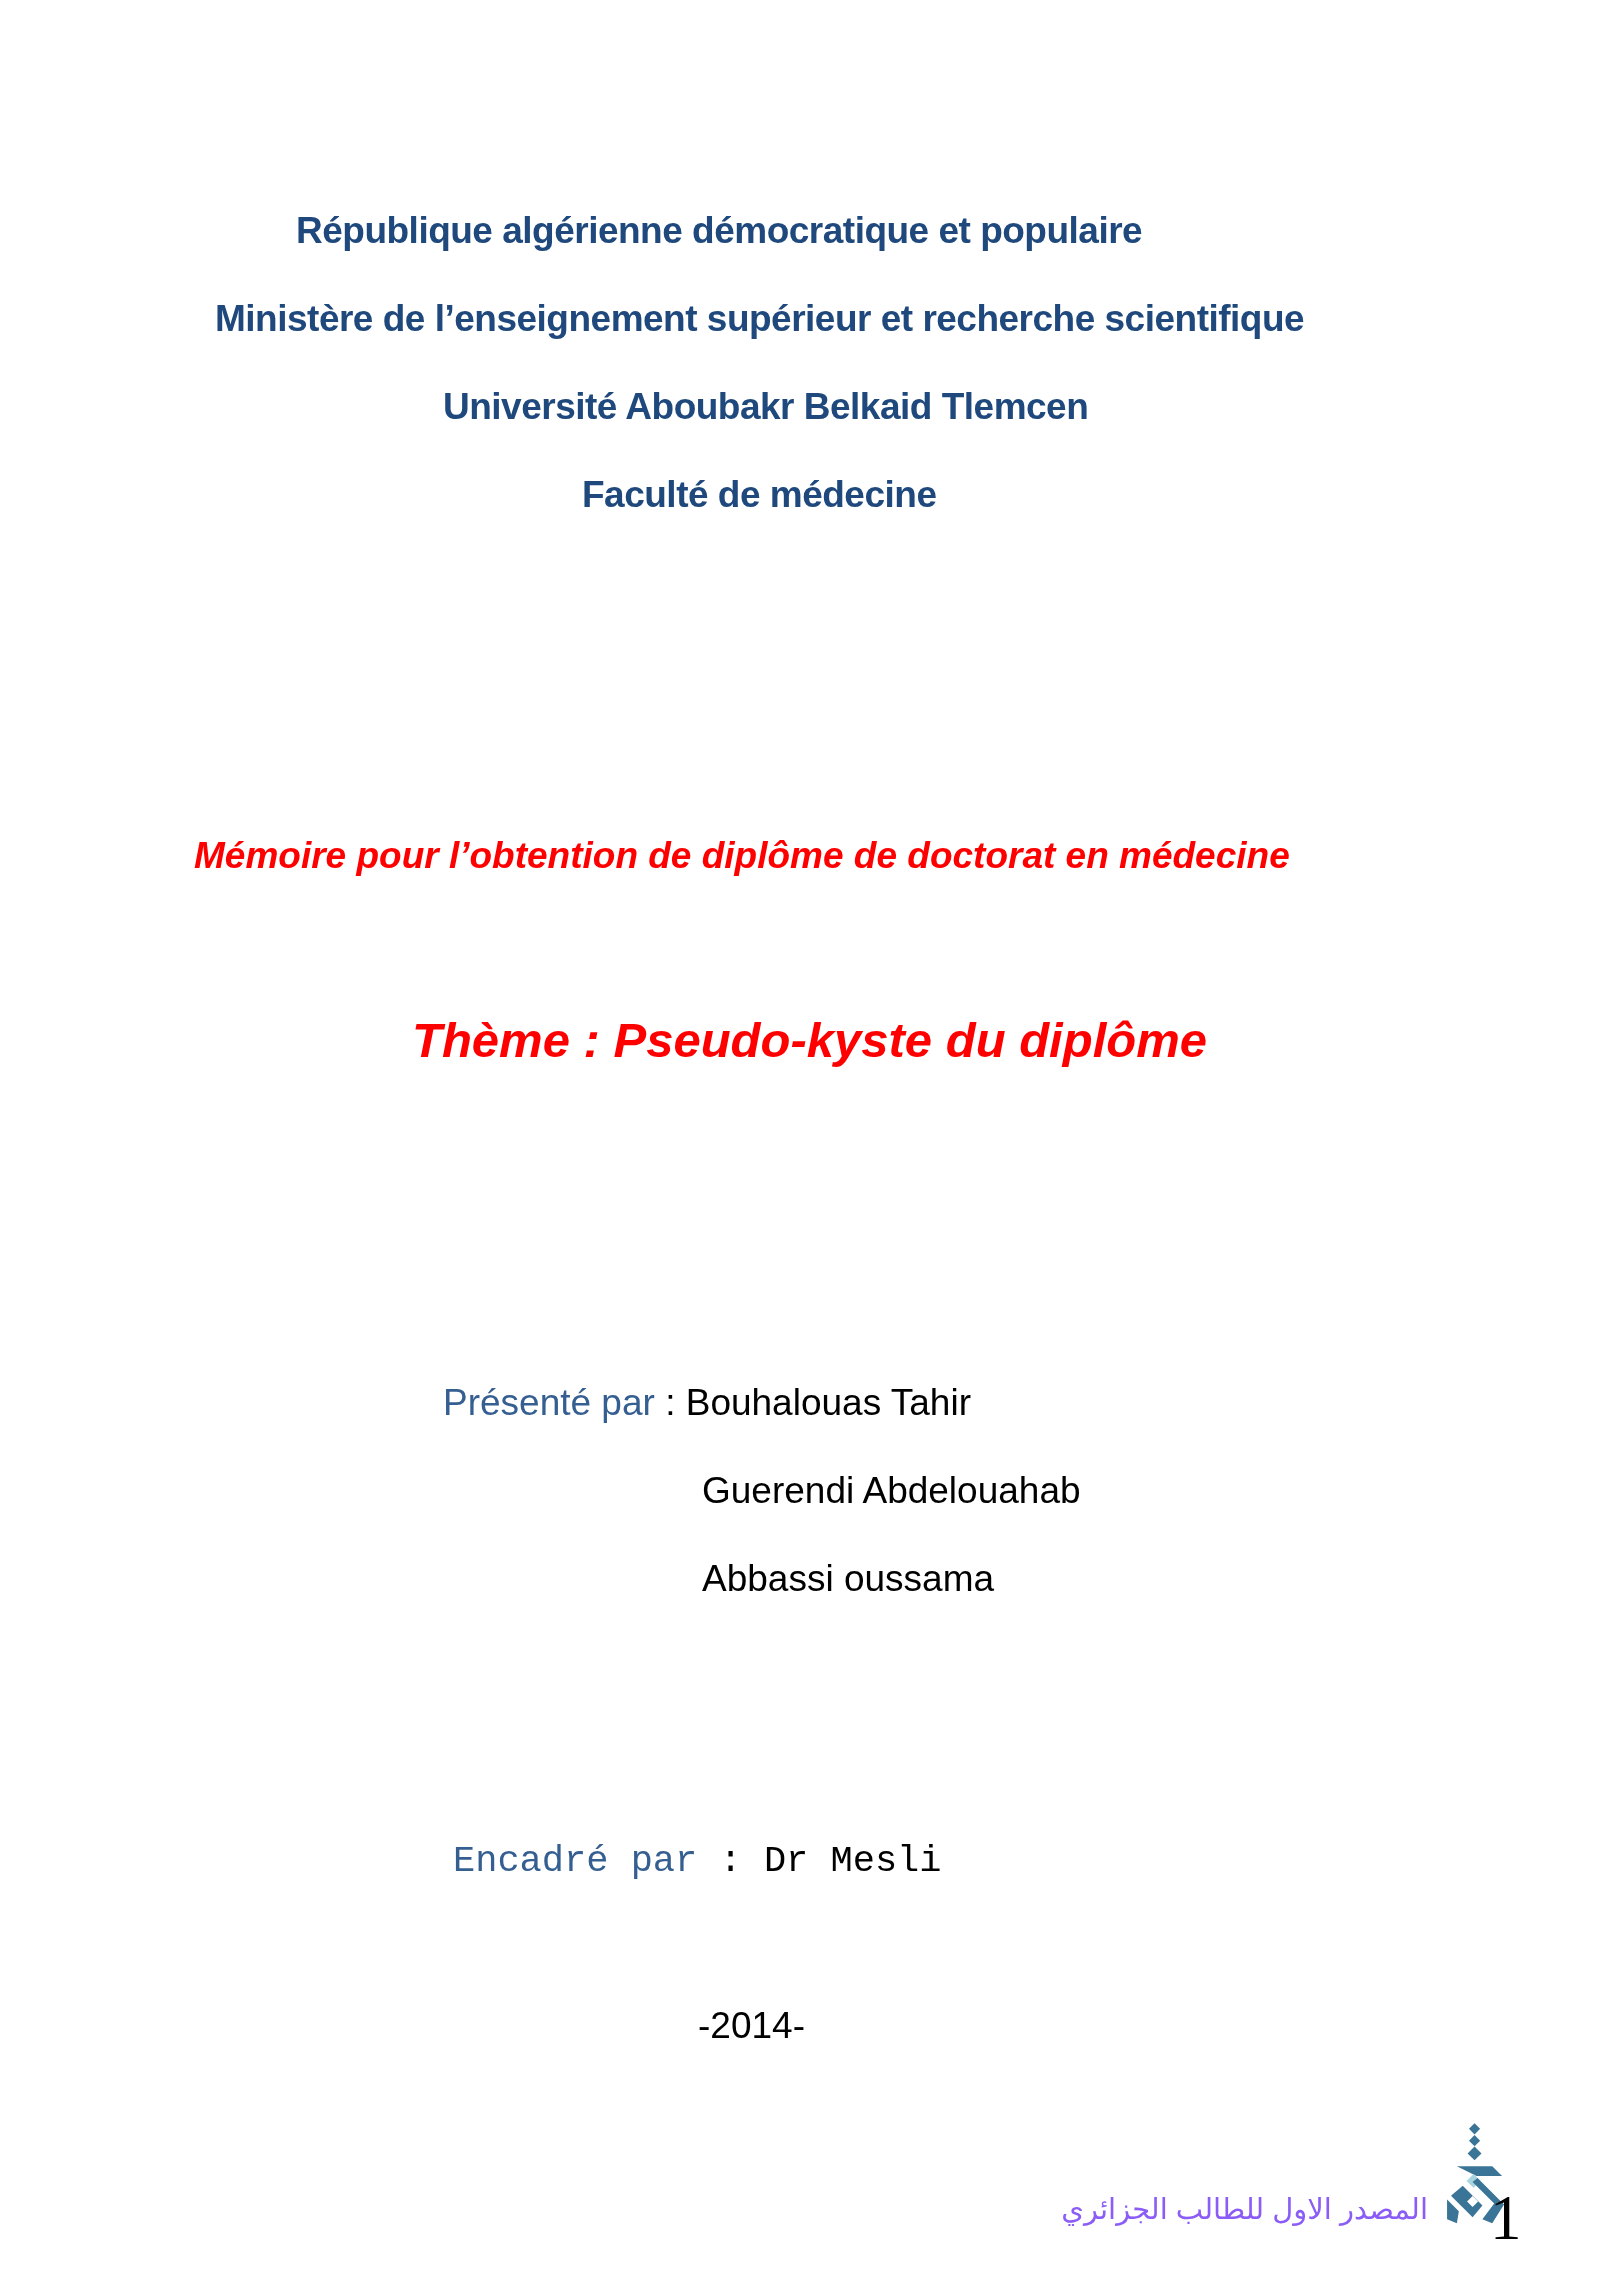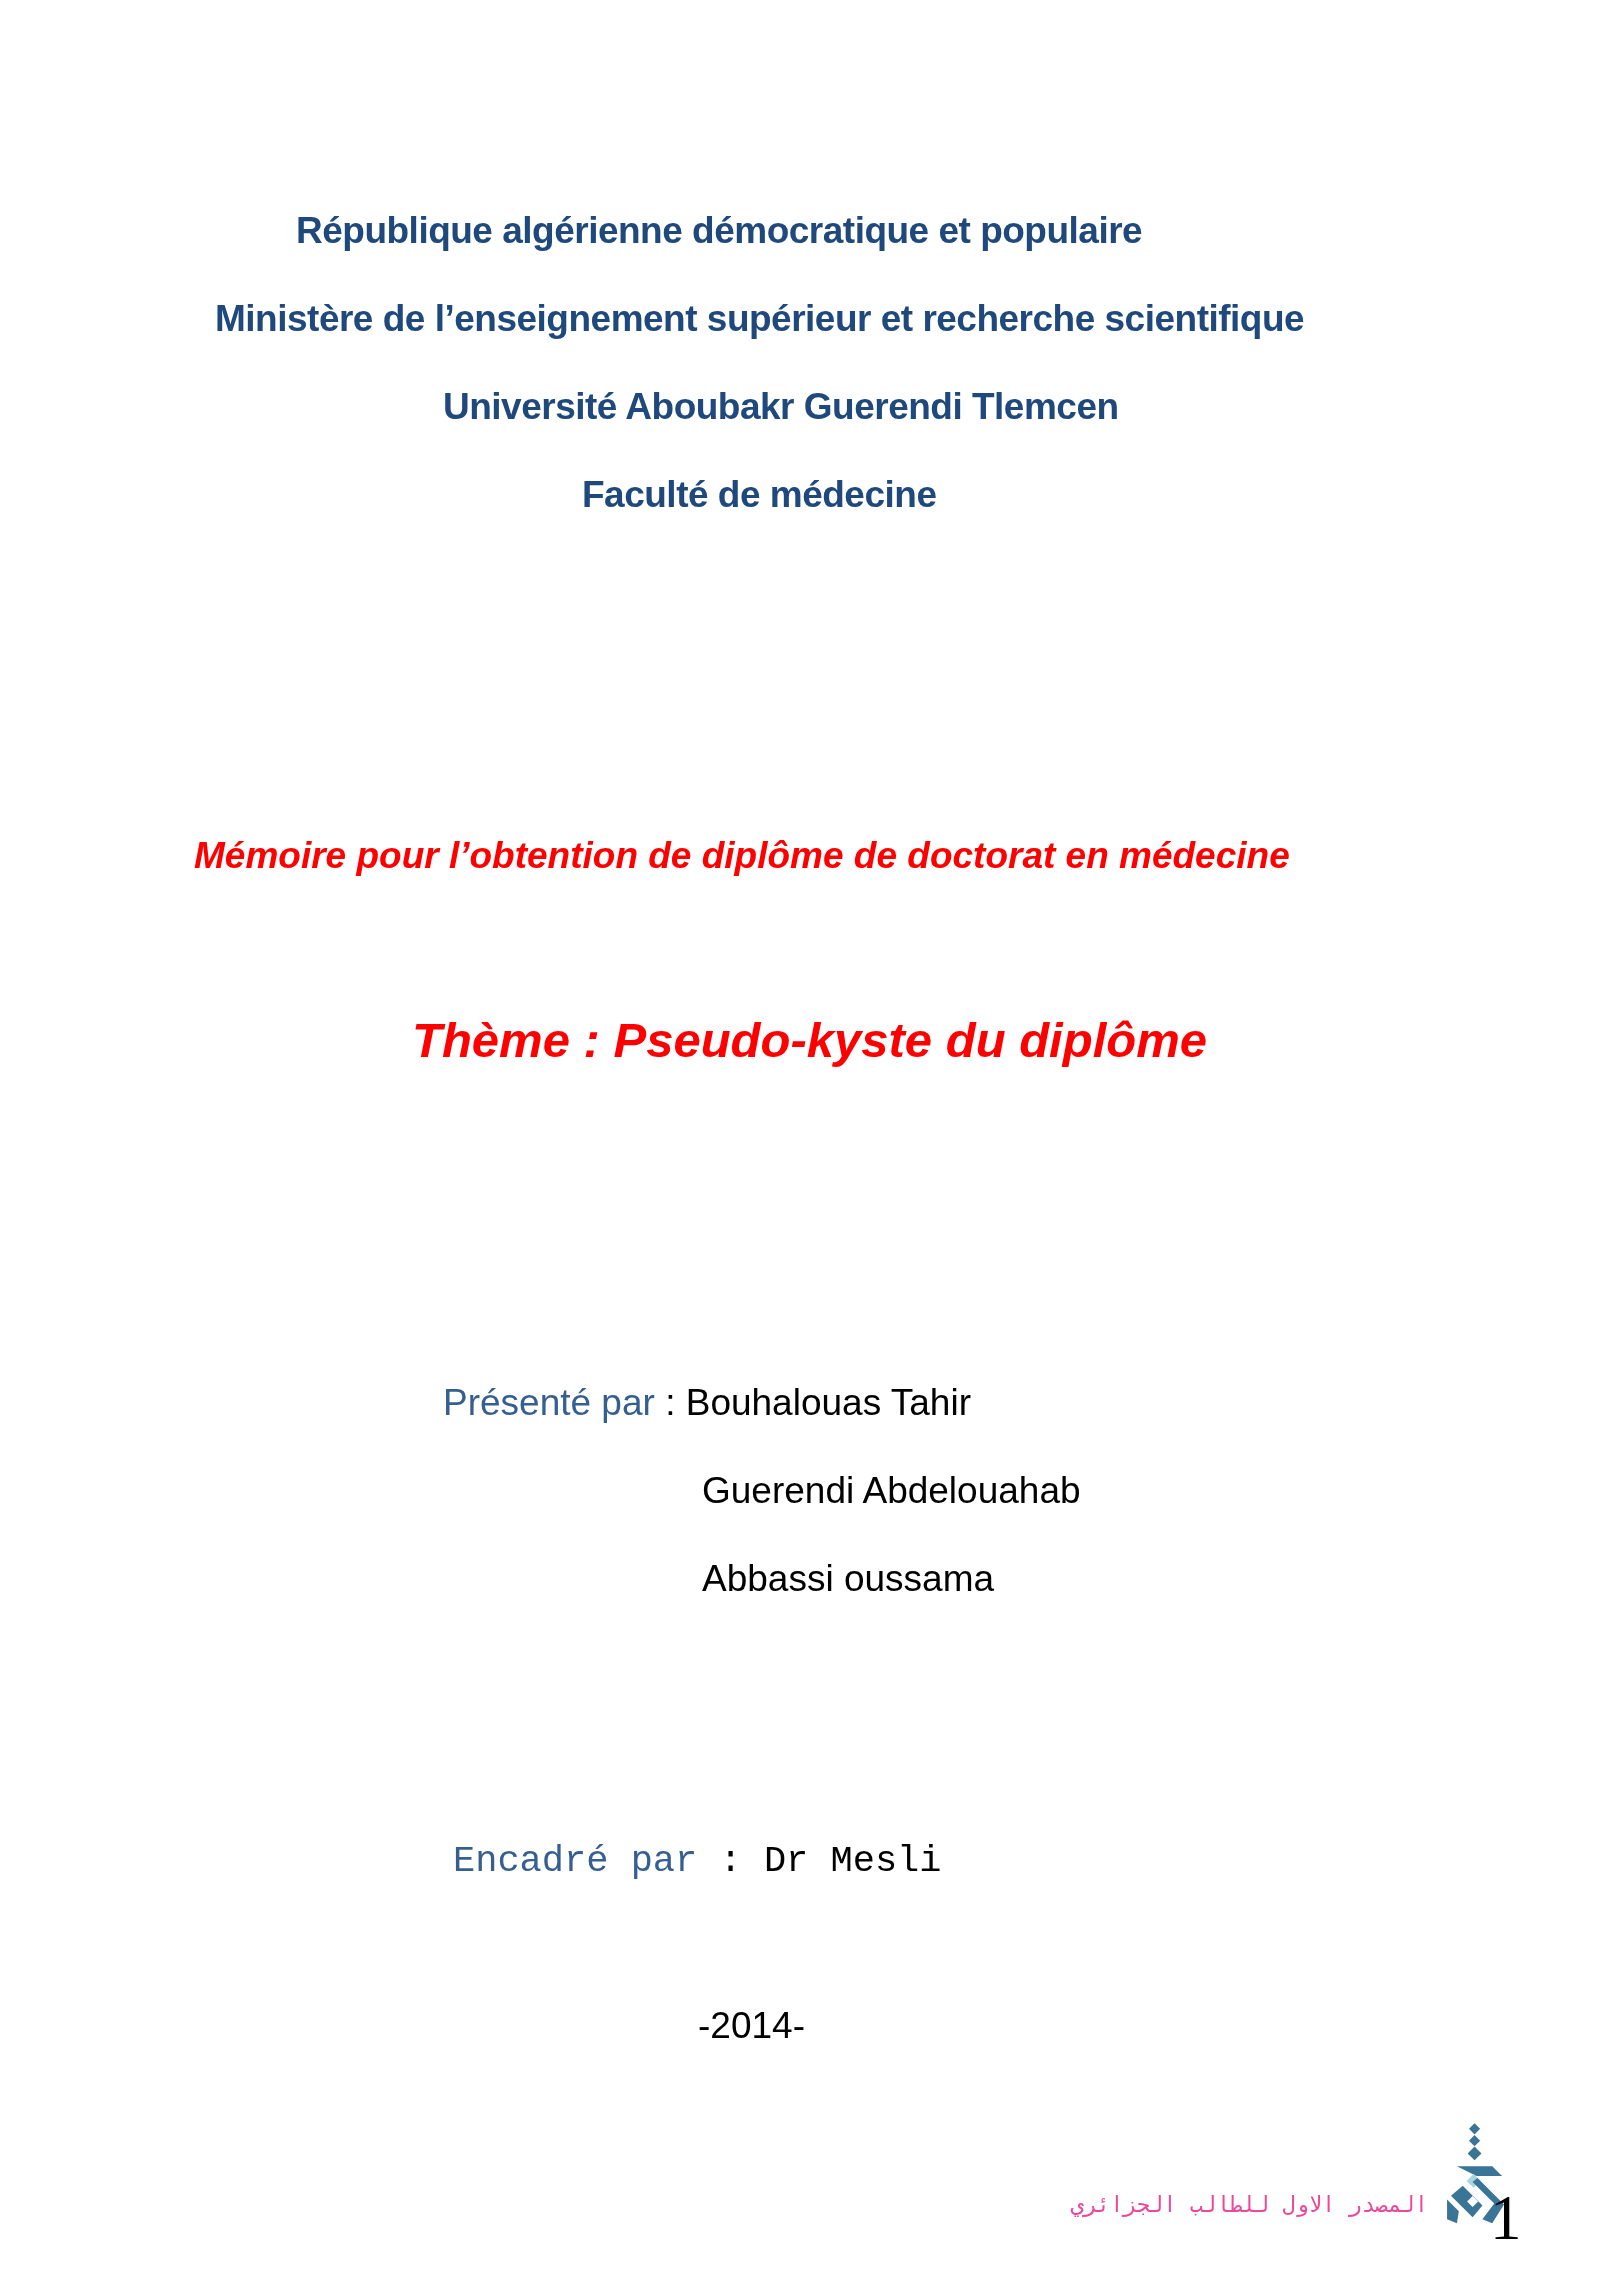--- a/index.html
+++ b/index.html
@@ -4,29 +4,29 @@
 <style>
   html, body { margin:0; padding:0; background:#ffffff; }
   body { width:1621px; height:2293px; position:relative; overflow:hidden;
          font-family:"Liberation Sans", sans-serif; }
   .abs { position:absolute; white-space:nowrap; }
   .hdr { color:#1f497d; font-weight:bold; font-size:37px; letter-spacing:-0.5px; }
   .red { color:#ff0000; font-weight:bold; font-style:italic; }
   .lbl { color:#365f91; font-size:37px; }
   .val { color:#000; font-size:37px; }
   .logo-text { color:#5e9fae; font-size:45px; font-weight:bold; letter-spacing:1px; }
-  .logo-ar { color:#ec4899; font-size:22px; font-family:Liberation Mono, monospace; }
+  .logo-ar { color:#8b5cf6; font-size:29px; font-family:Liberation Sans, sans-serif; }
   .pgnum { font-family:"Liberation Serif", serif; font-size:63px; color:#000; }
 </style>
 </head>
 <body>
 
 <div class="abs hdr" style="left:296px;top:210px;">République algérienne démocratique et populaire</div>
 <div class="abs hdr" style="left:215px;top:298px;">Ministère de l’enseignement supérieur et recherche scientifique</div>
-<div class="abs hdr" style="left:443px;top:386px;">Université Aboubakr Guerendi Tlemcen</div>
+<div class="abs hdr" style="left:443px;top:386px;">Université Aboubakr Belkaid Tlemcen</div>
 <div class="abs hdr" style="left:582px;top:474px;">Faculté de médecine</div>
 
 <div class="abs red" style="left:194px;top:835px;font-size:37px;">Mémoire pour l’obtention de diplôme de doctorat en médecine</div>
 <div class="abs red" style="left:412px;top:1012px;font-size:49px;">Thème : Pseudo-kyste du diplôme</div>
 
 <div class="abs" style="left:443px;top:1382px;">
   <span class="lbl">Présenté par</span><span class="val"> : </span><span class="val">Bouhalouas Tahir</span>
 </div>
 <div class="abs val" style="left:702px;top:1470px;">Guerendi Abdelouahab</div>
 <div class="abs val" style="left:702px;top:1558px;">Abbassi oussama</div>

